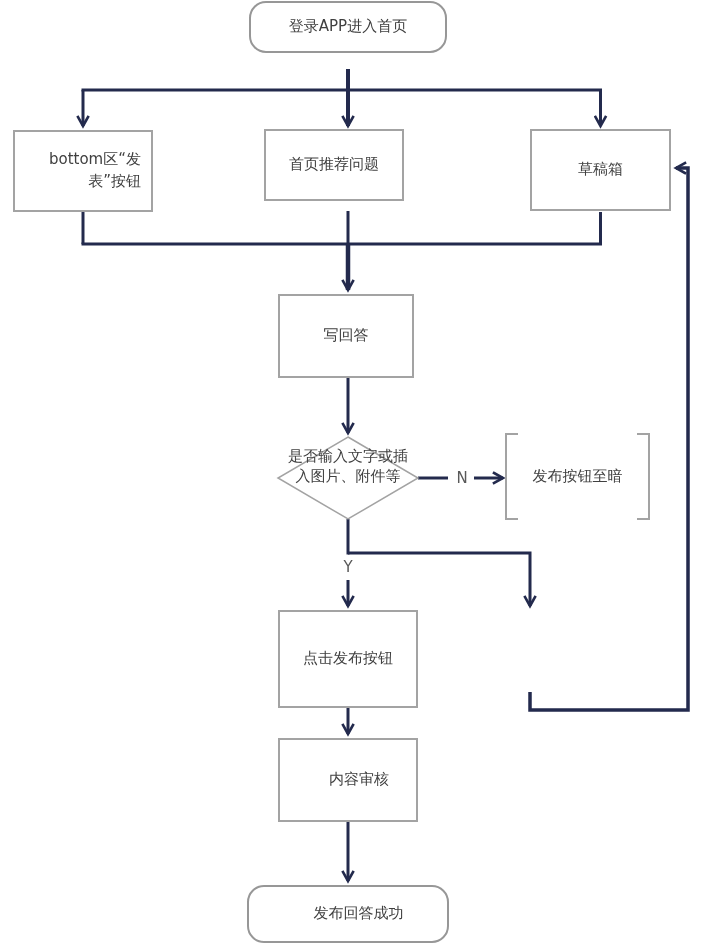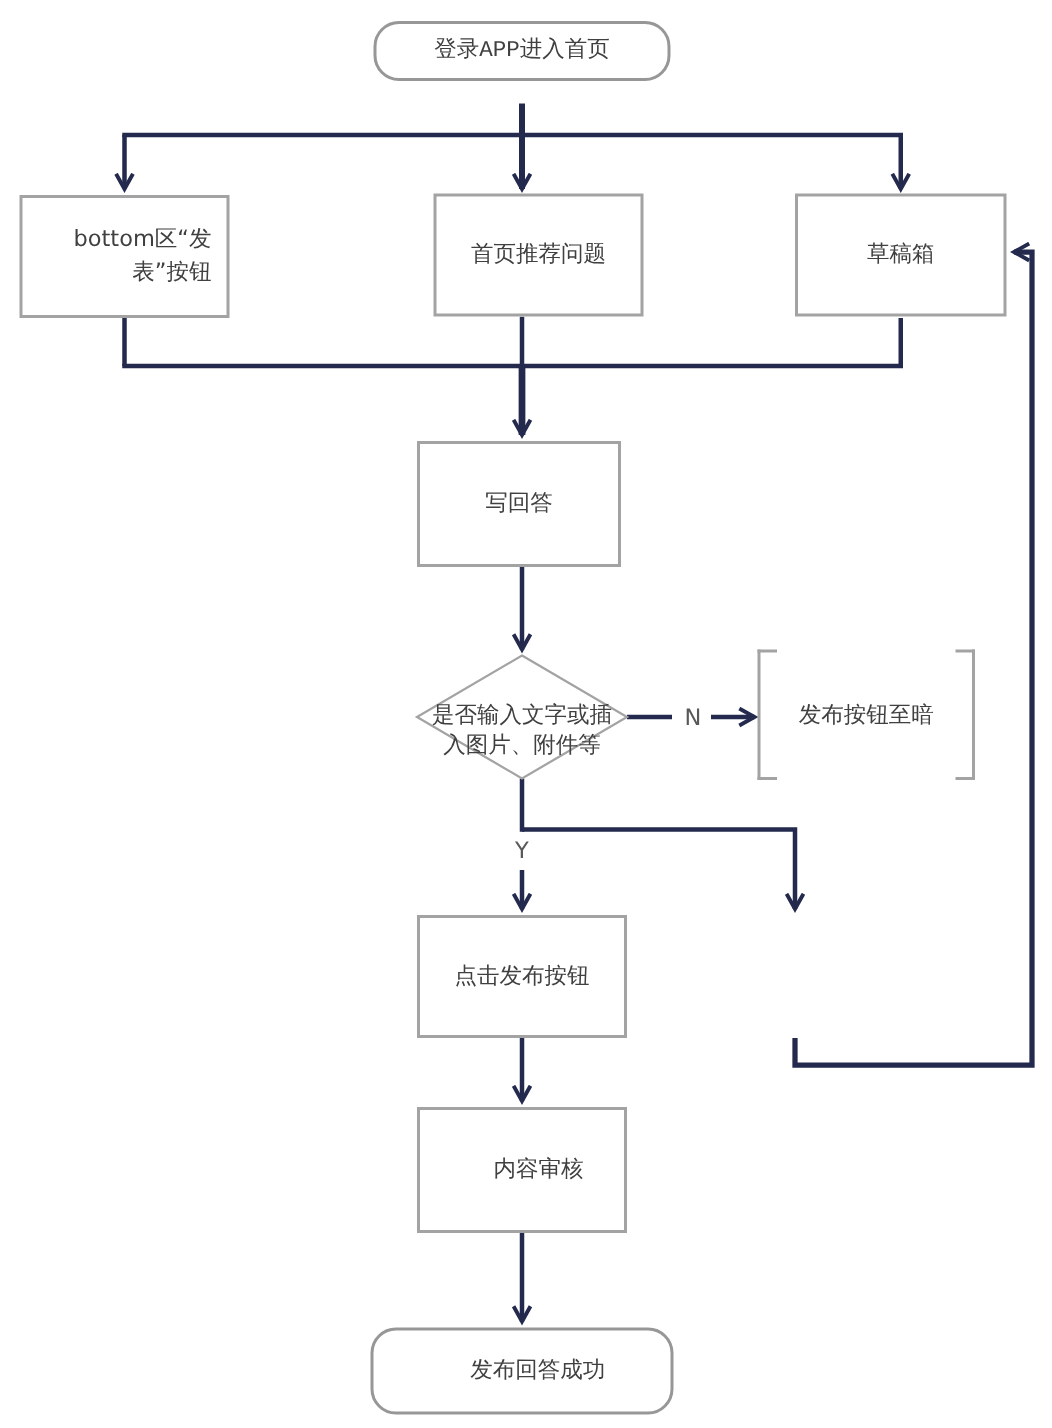--- a/index.html
+++ b/index.html
@@ -96,51 +96,51 @@
 
     <path d="M348,692 L348,734" stroke="var(--connector)" stroke-width="3" fill="none" marker-end="url(#arrow)"></path>
 
     <path d="M348,822 L348,881" stroke="var(--connector)" stroke-width="3" fill="none" marker-end="url(#arrow)"></path>
 
     <path d="M530,692 L530,710 L688,710 L688,168 L676,168" stroke="var(--connector)" stroke-width="3.5" fill="none" marker-end="url(#arrow)"></path>
 
     <polygon points="348,437 418,478 348,519 278,478" fill="#ffffff" stroke="var(--border)" stroke-width="1.5"></polygon>
   </svg>
 
-  <div class="node terminal" style="left:249px;top:14px;width:198px;height:40px;font-family:Liberation Mono, monospace;">
+  <div class="node terminal" style="left:249px;top:1px;width:198px;height:52px;">
     <span>登录APP进入首页</span>
   </div>
 
   <div class="node process" style="left:13px;top:130px;width:140px;height:82px;text-align:right;">
     <span>bottom区“发表”按钮</span>
   </div>
 
-  <div class="node process" style="left:289px;top:129px;width:140px;height:82px;">
+  <div class="node process" style="left:264px;top:129px;width:140px;height:72px;">
     <span>首页推荐问题</span>
   </div>
 
   <div class="node process" style="left:530px;top:129px;width:141px;height:82px;">
     <span>草稿箱</span>
   </div>
 
   <div class="node process" style="left:278px;top:294px;width:136px;height:84px;">
     <span>写回答</span>
   </div>
 
-  <div class="decision-label" style="left:288px;top:446px;width:120px;margin-top:20px;">
+  <div class="decision-label" style="left:288px;top:446px;width:120px;">
     <span>是否输入文字或插入图片、附件等</span>
   </div>
 
   <div class="bracket-node" style="left:505px;top:433px;width:145px;height:87px;">
     <span class="bracket bracket-left"></span>
     <span class="bracket bracket-right"></span>
     <span>发布按钮至暗</span>
   </div>
 
-  <div class="node process" style="left:278px;top:610px;width:140px;height:82px;">
+  <div class="node process" style="left:278px;top:610px;width:140px;height:98px;">
     <span>点击发布按钮</span>
   </div>
 
 
   <div class="node process" style="left:278px;top:738px;width:140px;height:84px;padding-left:32px;">
     <span>内容审核</span>
   </div>
 
   <div class="node terminal" style="left:247px;top:885px;width:202px;height:58px;padding-left:31px;">
     <span>发布回答成功</span>

